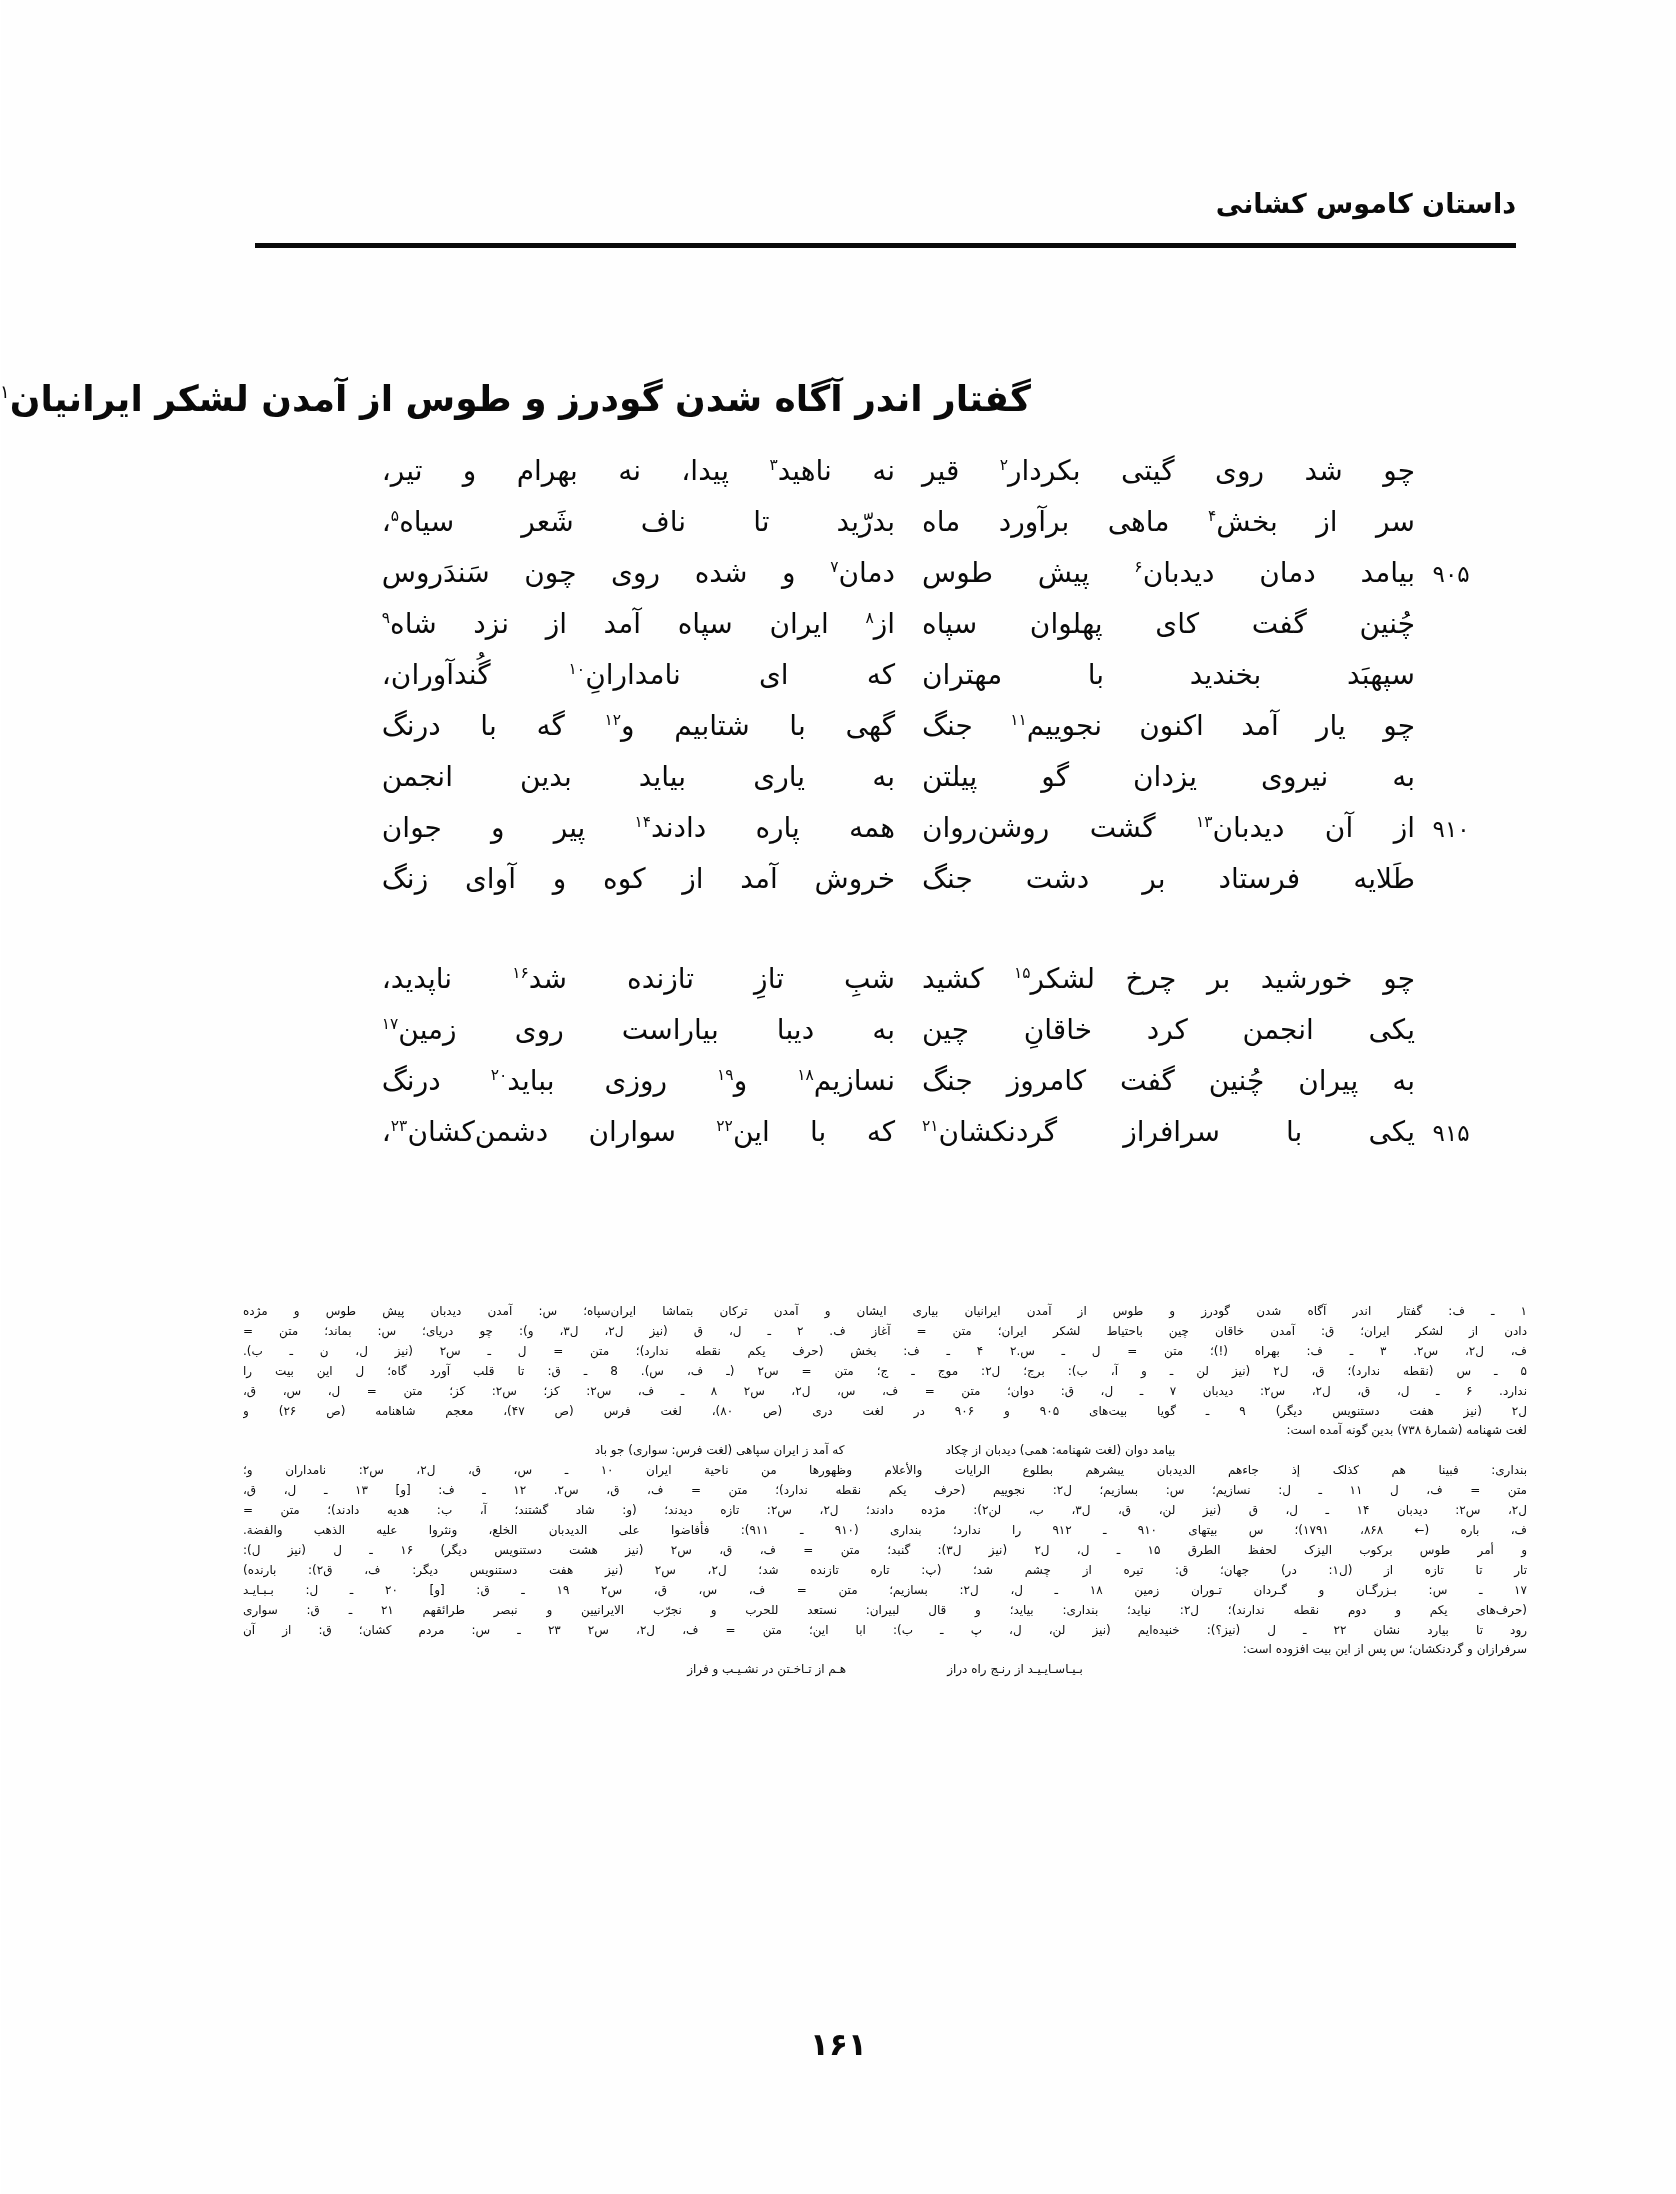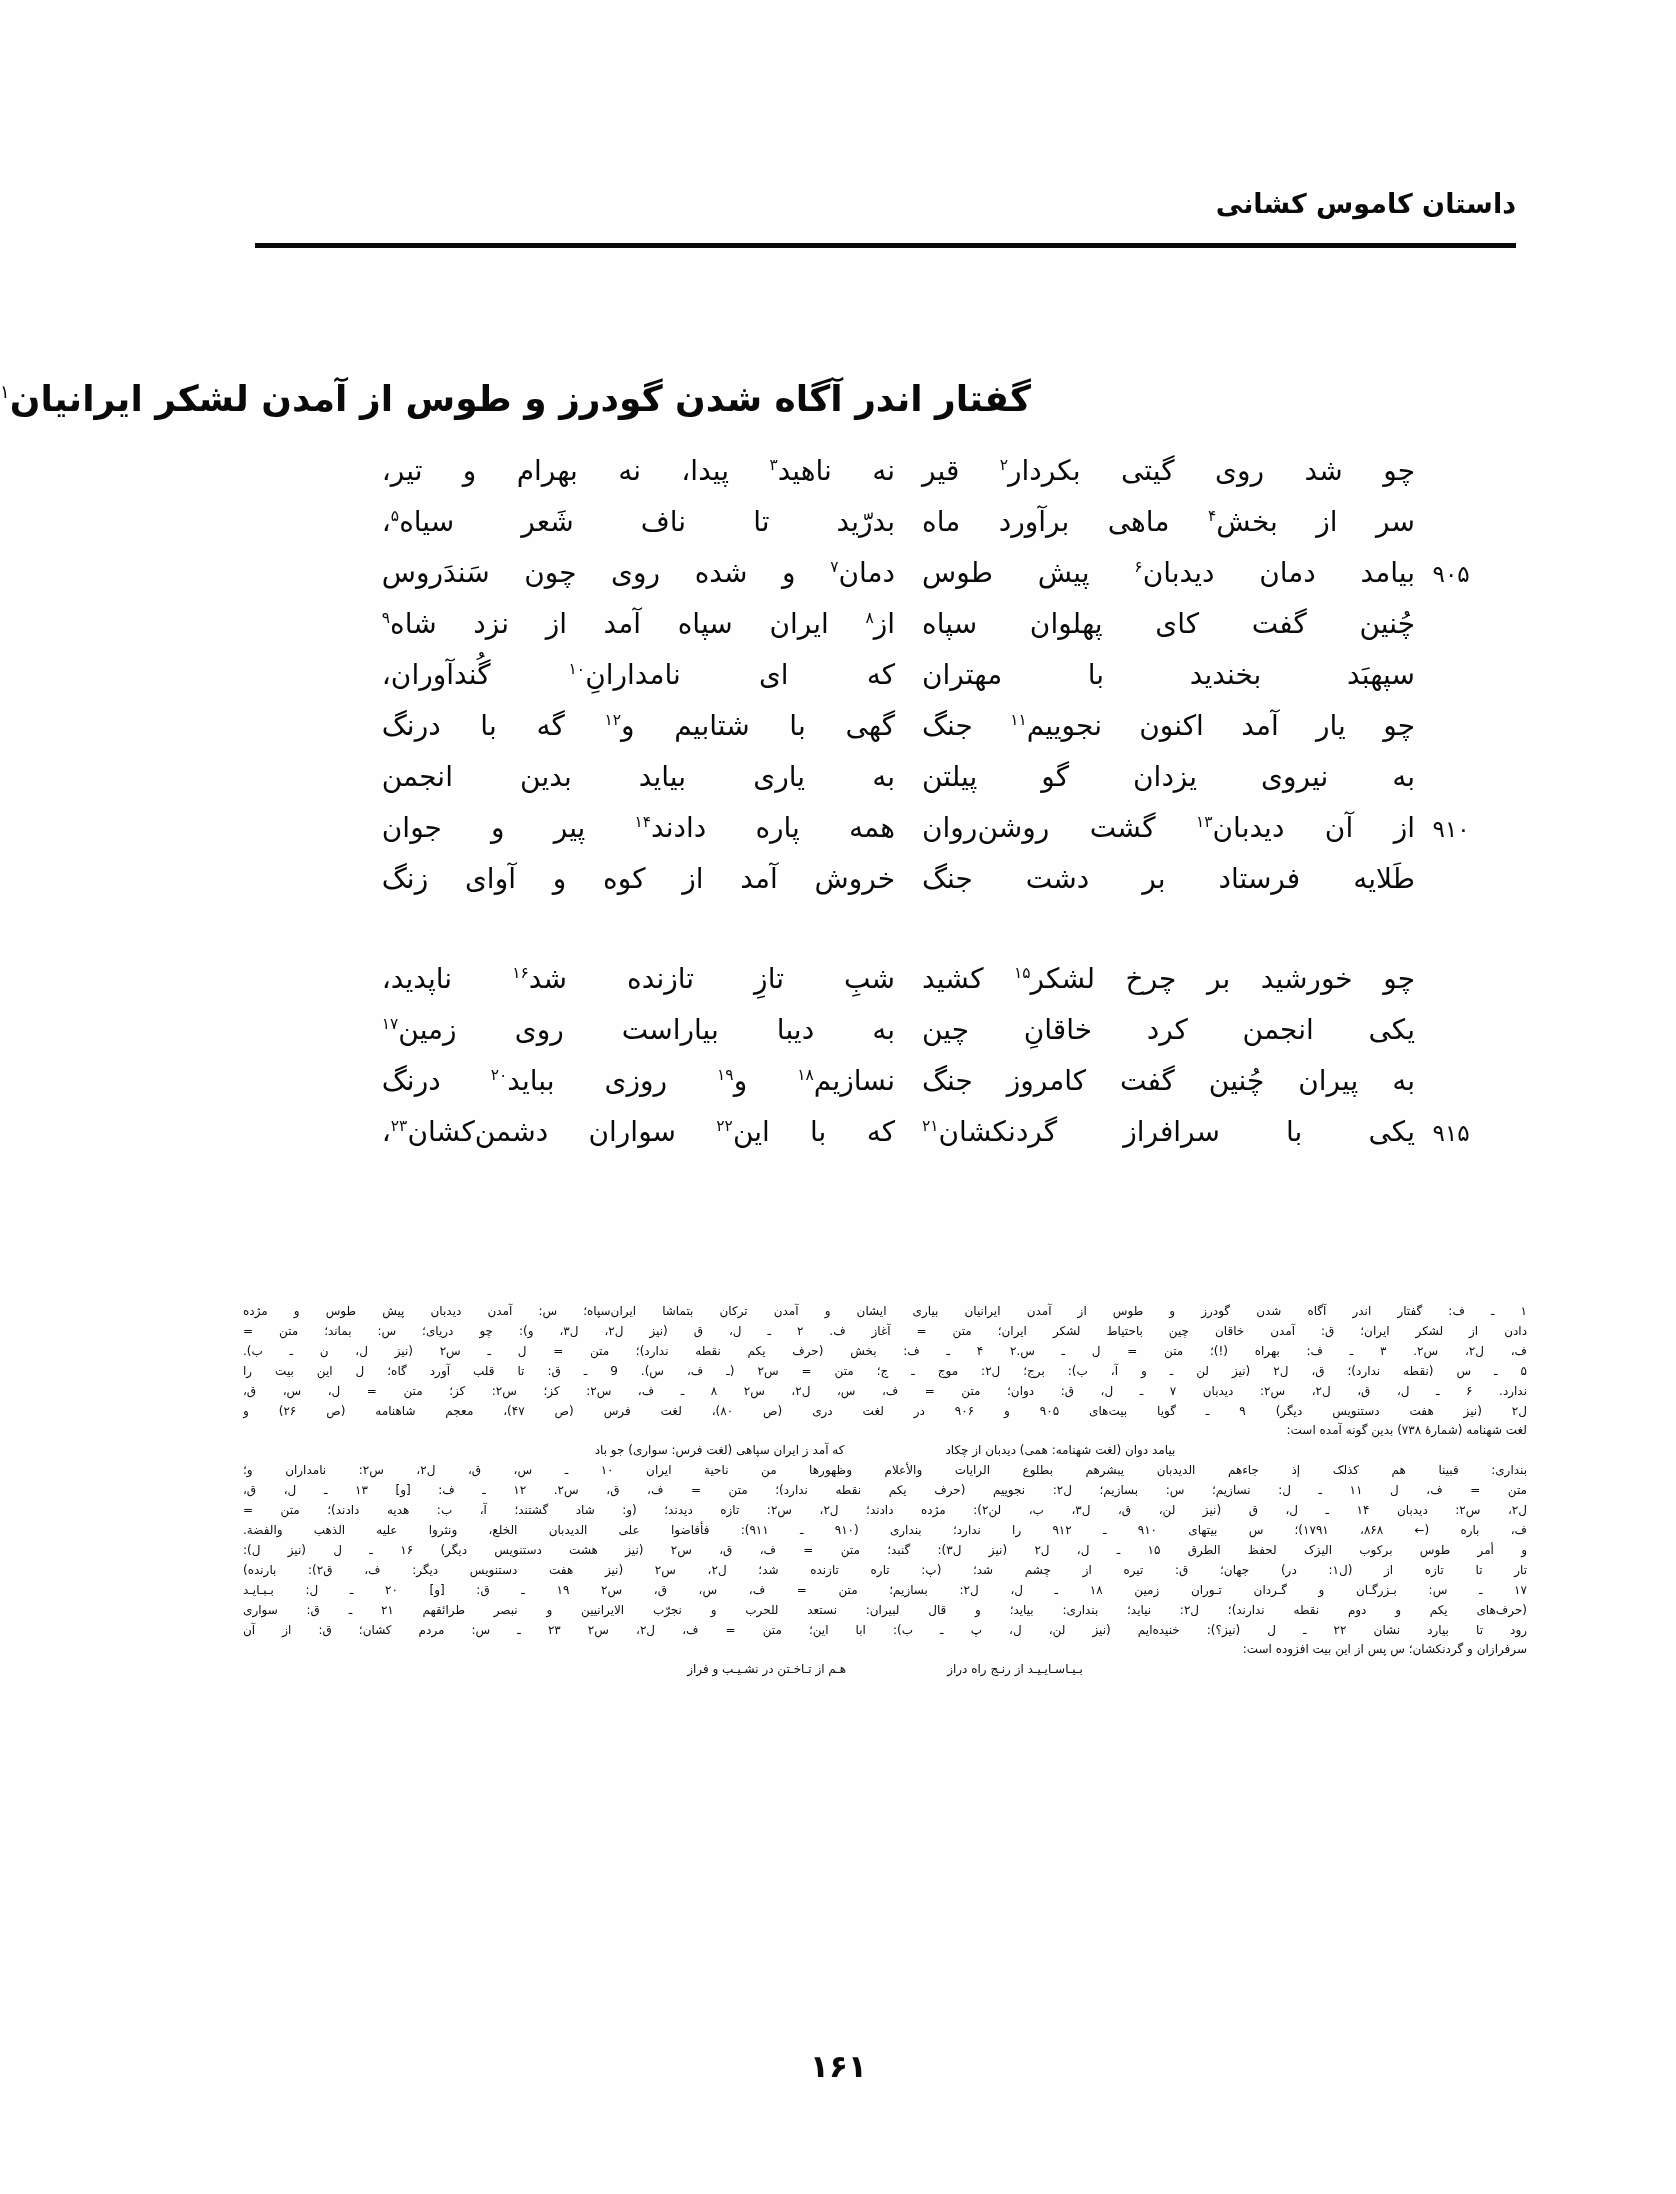--- a/index.html
+++ b/index.html
@@ -129,21 +129,21 @@
     display:flex;
     justify-content:center;
     gap:101px;
     white-space:nowrap;
   }
   .verse-quote span{display:inline-block;}
 
   
   .folio{
     position:absolute;
-    bottom:110px;
+    bottom:132px;
     left:0;right:0;
     text-align:center;
     font-size:31px;
     font-weight:600;
     letter-spacing:2.7px;
   }
 </style>
 </head>
 <body>
 
@@ -227,21 +227,21 @@
           <div class="hemistich first">یکی با سرافراز گردنکشان<sup>۲۱</sup></div>
           <div class="hemistich second">که با این<sup>۲۲</sup> سواران دشمن‌کشان<sup>۲۳</sup>،</div>
         </div>
       </div>
   </div>
 
   <div class="apparatus" id="apparatus">
       <div class="ap-line ">۱ ـ ف: گفتار اندر آگاه شدن گودرز و طوس از آمدن ایرانیان بیاری ایشان و آمدن ترکان بتماشا ایران‌سپاه؛ س: آمدن دیدبان پیش طوس و مژده</div>
       <div class="ap-line ">دادن از لشکر ایران؛ ق: آمدن خاقان چین باحتیاط لشکر ایران؛ متن = آغاز ف.         ۲ ـ ل، ق (نیز ل۲، ل۳، و): چو دریای؛ س: بماند؛ متن =</div>
       <div class="ap-line ">ف، ل۲، س۲.          ۳ ـ ف: بهراه (!)؛ متن = ل ـ س.۲          ۴ ـ ف: بخش (حرف یکم نقطه ندارد)؛ متن = ل ـ س۲ (نیز ل، ن ـ ب).</div>
-      <div class="ap-line ">۵ ـ س (نقطه ندارد)؛ ق، ل۲ (نیز لن ـ و آ، ب): برج؛ ل۲: موج ـ ج؛ متن = س۲ (ـ ف، س).          9 ـ ق: تا قلب آورد گاه؛ ل این بیت را</div>
+      <div class="ap-line ">۵ ـ س (نقطه ندارد)؛ ق، ل۲ (نیز لن ـ و آ، ب): برج؛ ل۲: موج ـ ج؛ متن = س۲ (ـ ف، س).          8 ـ ق: تا قلب آورد گاه؛ ل این بیت را</div>
       <div class="ap-line ">ندارد.          ۶ ـ ل، ق، ل۲، س۲: دیدبان          ۷ ـ ل، ق: دوان؛ متن = ف، س، ل۲، س۲          ۸ ـ ف، س۲: کز؛ س۲: کز؛ متن = ل، س، ق،</div>
       <div class="ap-line ">ل۲ (نیز هفت دستنویس دیگر)          ۹ ـ گویا بیت‌های ۹۰۵ و ۹۰۶ در لغت دری (ص ۸۰)، لغت فرس (ص ۴۷)، معجم شاهنامه (ص ۲۶) و</div>
       <div class="ap-line ragged">لغت شهنامه (شمارهٔ ۷۳۸) بدین گونه آمده است:</div>
       <div class="ap-line verse-quote">
         <span>بیامد دوان (لغت شهنامه: همی) دیدبان از چکاد</span>
         <span>که آمد ز ایران سپاهی (لغت فرس: سواری) جو باد</span>
       </div>
       <div class="ap-line ">بنداری: فبینا هم کذلک إذ جاءهم الدیدبان یبشرهم بطلوع الرایات والأعلام وظهورها من ناحیة ایران          ۱۰ ـ س، ق، ل۲، س۲: نامداران و؛</div>
       <div class="ap-line ">متن = ف، ل          ۱۱ ـ ل: نسازیم؛ س: بسازیم؛ ل۲: نجوییم (حرف یکم نقطه ندارد)؛ متن = ف، ق، س۲.          ۱۲ ـ ف: [و]          ۱۳ ـ ل، ق،</div>
       <div class="ap-line ">ل۲، س۲: دیدبان          ۱۴ ـ ل، ق (نیز لن، ق، ل۳، ب، لن۲): مژده دادند؛ ل۲، س۲: تازه دیدند؛ (و: شاد گشتند؛ آ، ب: هدیه دادند)؛ متن =</div>

